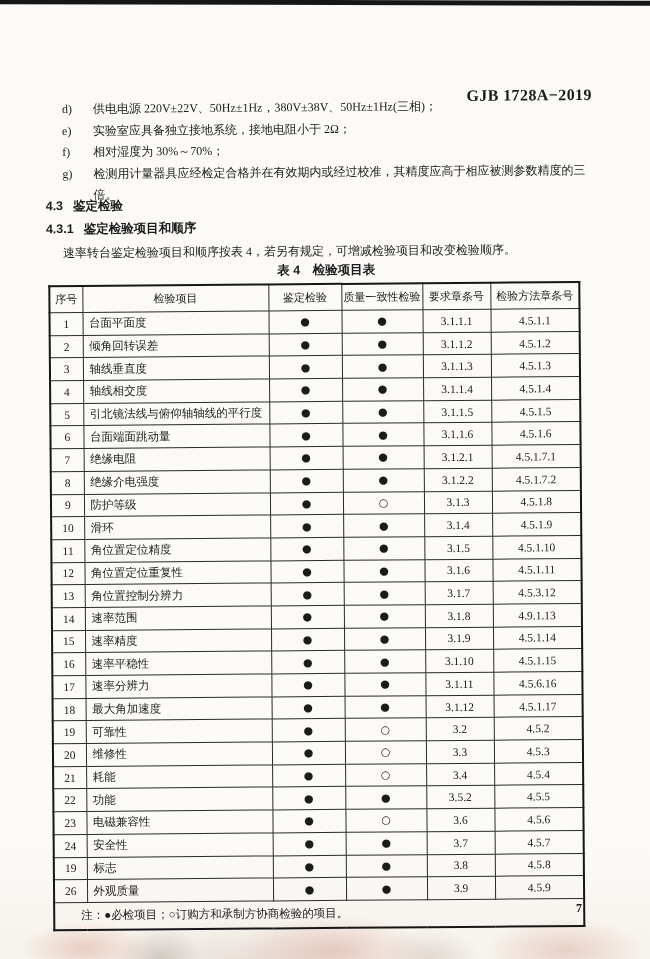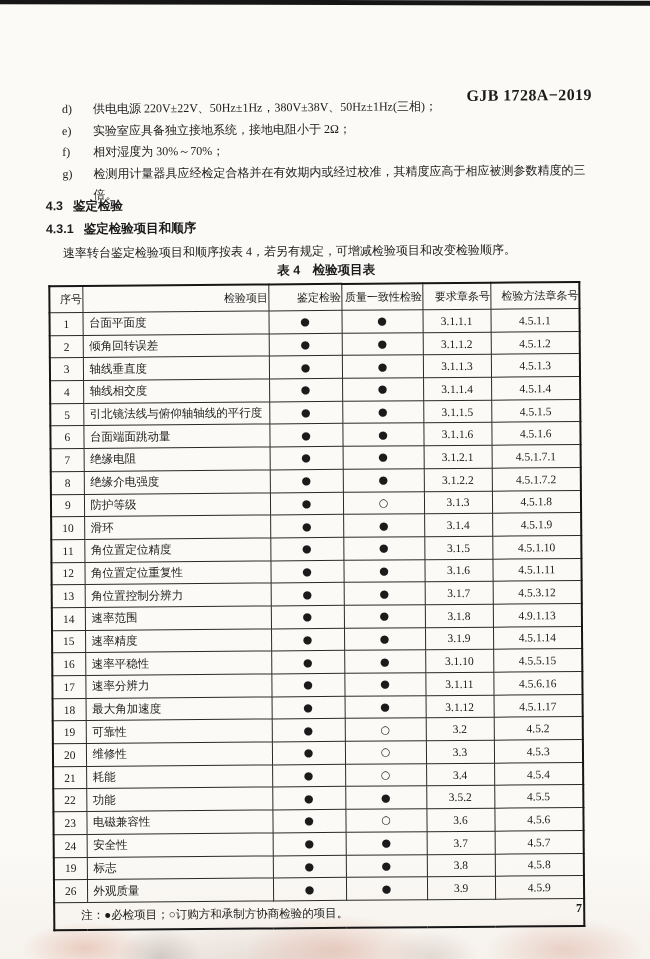--- a/index.html
+++ b/index.html
@@ -27,21 +27,21 @@
   .spec-text{flex:1;}
   .heading{position:absolute;left:45px;font-family:"Liberation Sans","DejaVu Sans",sans-serif;font-weight:bold;font-size:12.5px;}
   .h43{top:196px;}
   .h431{top:219px;}
   .heading .num{margin-right:10px;margin-top:19px;}
   .para{position:absolute;top:241px;left:62px;width:532px;font-size:12px;line-height:20px;}
   .caption{position:absolute;top:262px;left:0;width:650px;text-align:center;font-family:"Liberation Sans","DejaVu Sans",sans-serif;font-weight:bold;font-size:12.5px;}
   table.spec{position:absolute;top:283px;left:47px;width:530px;border-collapse:collapse;table-layout:fixed;}
   table.spec td, table.spec th{border:1px solid #2a2a2a;font-weight:normal;font-size:11.5px;padding:0;overflow:hidden;white-space:nowrap;}
   table.spec{border:2px solid #161616;}
-  table.spec thead th{height:25px;text-align:right;font-size:11px;}
+  table.spec thead th{height:25px;text-align:center;font-size:11px;}
   table.spec tbody td{height:21.7px;text-align:center;}
   table.spec tbody td.c1{text-align:left;padding-left:6px;}
   table.spec td.c2, table.spec td.c3{font-family:"DejaVu Sans",sans-serif;font-size:11px;}
   table.spec tr.note-row td{text-align:left;height:26px;padding-left:26px;font-size:11.5px;}
   .page-number{position:absolute;top:901px;left:576px;font-size:12px;font-weight:bold;}
 </style>
 </head>
 <body>
 
 <div class="page">
@@ -220,21 +220,21 @@
             <td class="c3">●</td>
             <td class="c4">3.1.9</td>
             <td class="c5">4.5.1.14</td>
           </tr>
           <tr>
             <td class="c0">16</td>
             <td class="c1">速率平稳性</td>
             <td class="c2">●</td>
             <td class="c3">●</td>
             <td class="c4">3.1.10</td>
-            <td class="c5">4.5.5.15</td>
+            <td class="c5">4.5.1.15</td>
           </tr>
           <tr>
             <td class="c0">17</td>
             <td class="c1">速率分辨力</td>
             <td class="c2">●</td>
             <td class="c3">●</td>
             <td class="c4">3.1.11</td>
             <td class="c5">4.5.6.16</td>
           </tr>
           <tr>

